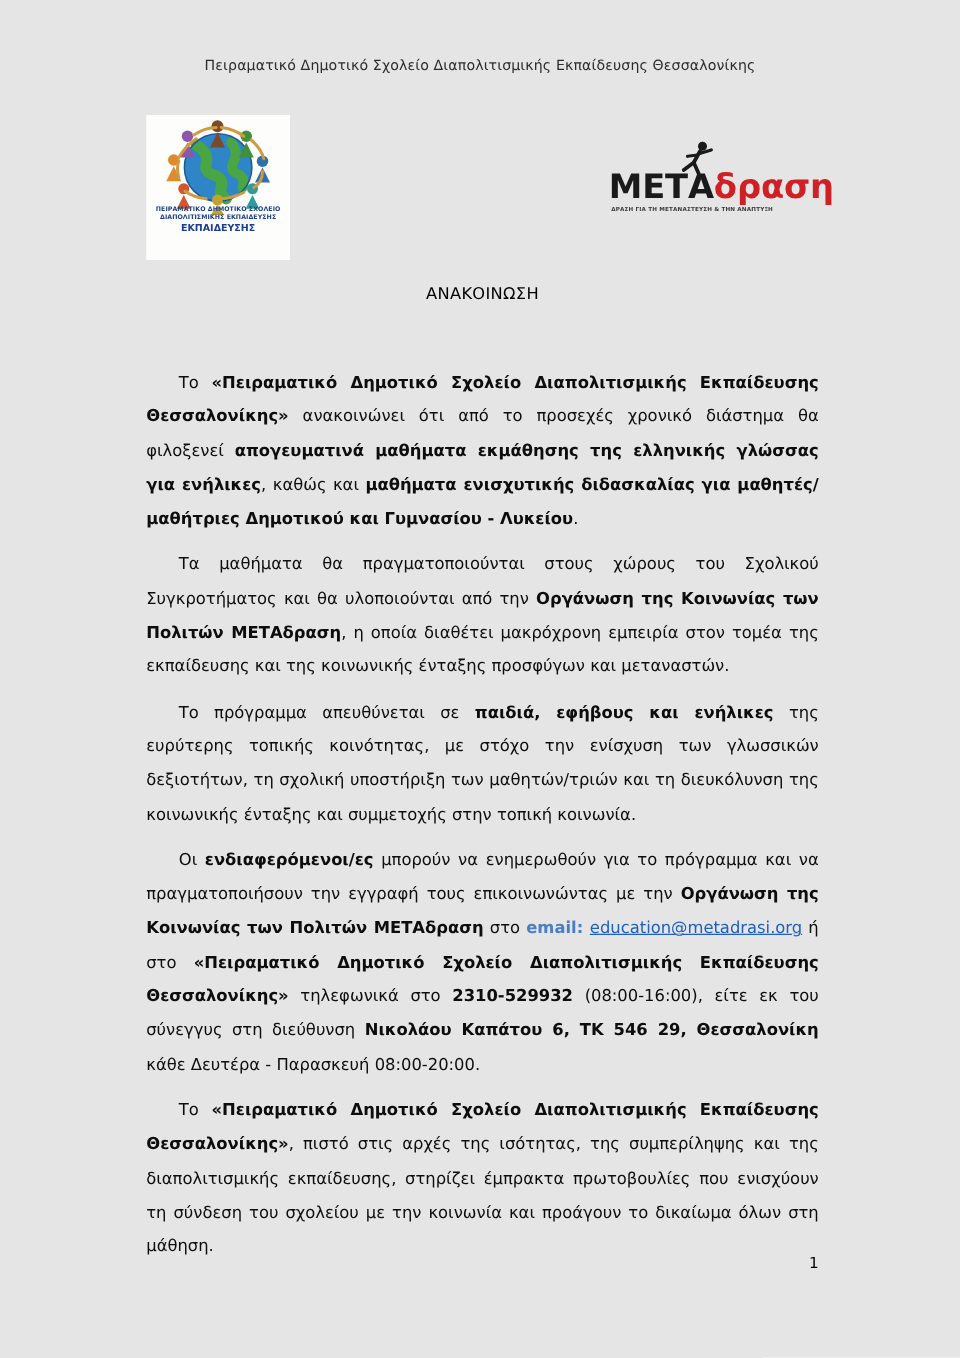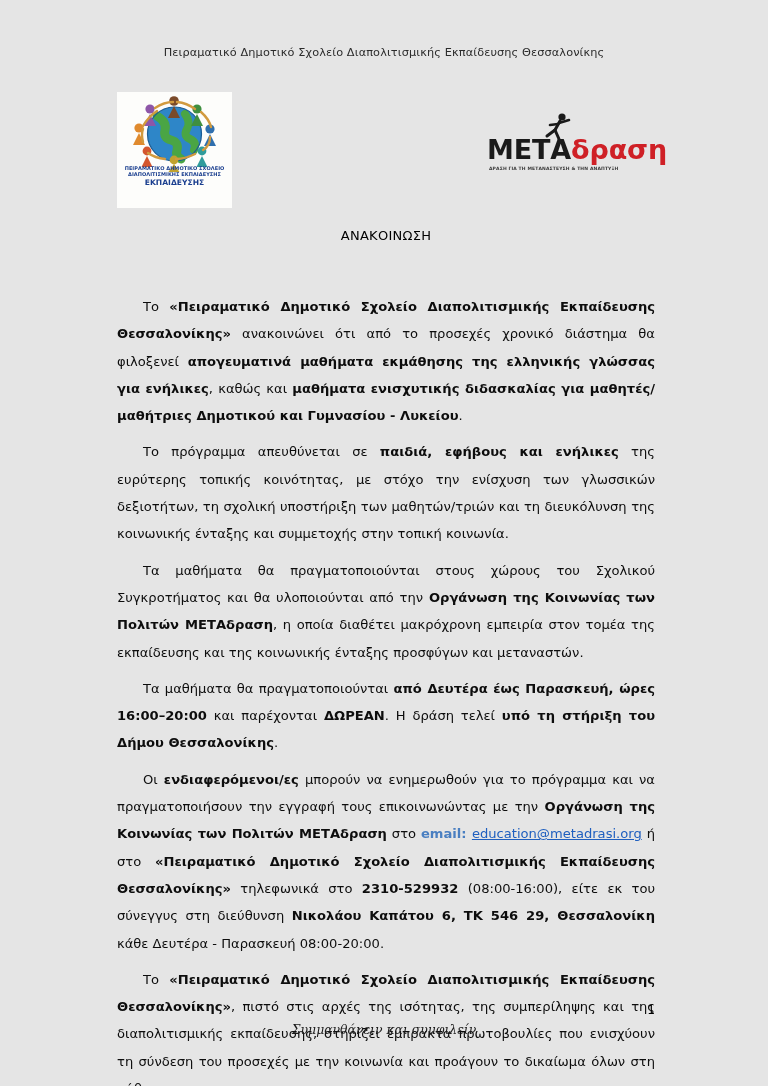--- a/index.html
+++ b/index.html
@@ -258,28 +258,26 @@
     </div>
 
   </div>
 
   <div class="doc-title">ΑΝΑΚΟΙΝΩΣΗ</div>
 
   <div class="body-text">
 
     <p class="para"><span>Το </span><b>«Πειραματικό Δημοτικό Σχολείο Διαπολιτισμικής Εκπαίδευσης Θεσσαλονίκης»</b><span> ανακοινώνει ότι από το προσεχές χρονικό διάστημα θα φιλοξενεί </span><b>απογευματινά μαθήματα εκμάθησης της ελληνικής γλώσσας για ενήλικες</b><span>, καθώς και </span><b>μαθήματα ενισχυτικής διδασκαλίας για μαθητές/μαθήτριες Δημοτικού και Γυμνασίου - Λυκείου</b><span>.</span></p>
 
+    <p class="para"><span>Τα μαθήματα θα πραγματοποιούνται στους χώρους του Σχολικού Συγκροτήματος και θα υλοποιούνται από την </span><b>Οργάνωση της Κοινωνίας των Πολιτών ΜΕΤΑδραση</b><span>, η οποία διαθέτει μακρόχρονη εμπειρία στον τομέα της εκπαίδευσης και της κοινωνικής ένταξης προσφύγων και μεταναστών.</span></p>
+
     <p class="para"><span>Το πρόγραμμα απευθύνεται σε </span><b>παιδιά, εφήβους και ενήλικες</b><span> της ευρύτερης τοπικής κοινότητας, με στόχο την ενίσχυση των γλωσσικών δεξιοτήτων, τη σχολική υποστήριξη των μαθητών/τριών και τη διευκόλυνση της κοινωνικής ένταξης και συμμετοχής στην τοπική κοινωνία.</span></p>
 
-    <p class="para"><span>Τα μαθήματα θα πραγματοποιούνται στους χώρους του Σχολικού Συγκροτήματος και θα υλοποιούνται από την </span><b>Οργάνωση της Κοινωνίας των Πολιτών ΜΕΤΑδραση</b><span>, η οποία διαθέτει μακρόχρονη εμπειρία στον τομέα της εκπαίδευσης και της κοινωνικής ένταξης προσφύγων και μεταναστών.</span></p>
-
-    <p class="para"><span>Τα μαθήματα θα πραγματοποιούνται </span><b>από Δευτέρα έως Παρασκευή, ώρες 16:00–20:00</b><span> και παρέχονται </span><b>ΔΩΡΕΑΝ</b><span>. Η δράση τελεί </span><b>υπό τη στήριξη του Δήμου Θεσσαλονίκης</b><span>.</span></p>
 
     <p class="para"><span>Οι </span><b>ενδιαφερόμενοι/ες</b><span> μπορούν να ενημερωθούν για το πρόγραμμα και να πραγματοποιήσουν την εγγραφή τους επικοινωνώντας με την </span><b>Οργάνωση της Κοινωνίας των Πολιτών ΜΕΤΑδραση</b><span> στο </span><span class="email-label">email: </span><a class="email-link" href="#">education@metadrasi.org</a><span> ή στο </span><b>«Πειραματικό Δημοτικό Σχολείο Διαπολιτισμικής Εκπαίδευσης Θεσσαλονίκης»</b><span> τηλεφωνικά στο </span><b>2310-529932</b><span> (08:00-16:00), είτε εκ του σύνεγγυς στη διεύθυνση </span><b>Νικολάου Καπάτου 6, ΤΚ 546 29, Θεσσαλονίκη</b><span> κάθε Δευτέρα - Παρασκευή 08:00-20:00.</span></p>
 
-    <p class="para"><span>Το </span><b>«Πειραματικό Δημοτικό Σχολείο Διαπολιτισμικής Εκπαίδευσης Θεσσαλονίκης»</b><span>, πιστό στις αρχές της ισότητας, της συμπερίληψης και της διαπολιτισμικής εκπαίδευσης, στηρίζει έμπρακτα πρωτοβουλίες που ενισχύουν τη σύνδεση του προσεχές με την κοινωνία και προάγουν το δικαίωμα όλων στη μάθηση.</span></p>
+    <p class="para"><span>Το </span><b>«Πειραματικό Δημοτικό Σχολείο Διαπολιτισμικής Εκπαίδευσης Θεσσαλονίκης»</b><span>, πιστό στις αρχές της ισότητας, της συμπερίληψης και της διαπολιτισμικής εκπαίδευσης, στηρίζει έμπρακτα πρωτοβουλίες που ενισχύουν τη σύνδεση του σχολείου με την κοινωνία και προάγουν το δικαίωμα όλων στη μάθηση.</span></p>
 
   </div>
 
   <div class="page-number">1</div>
-  <div class="doc-footer">Συμμανθάνειν και συμφιλείν</div>
 
 </div>
 
 </body></html>

